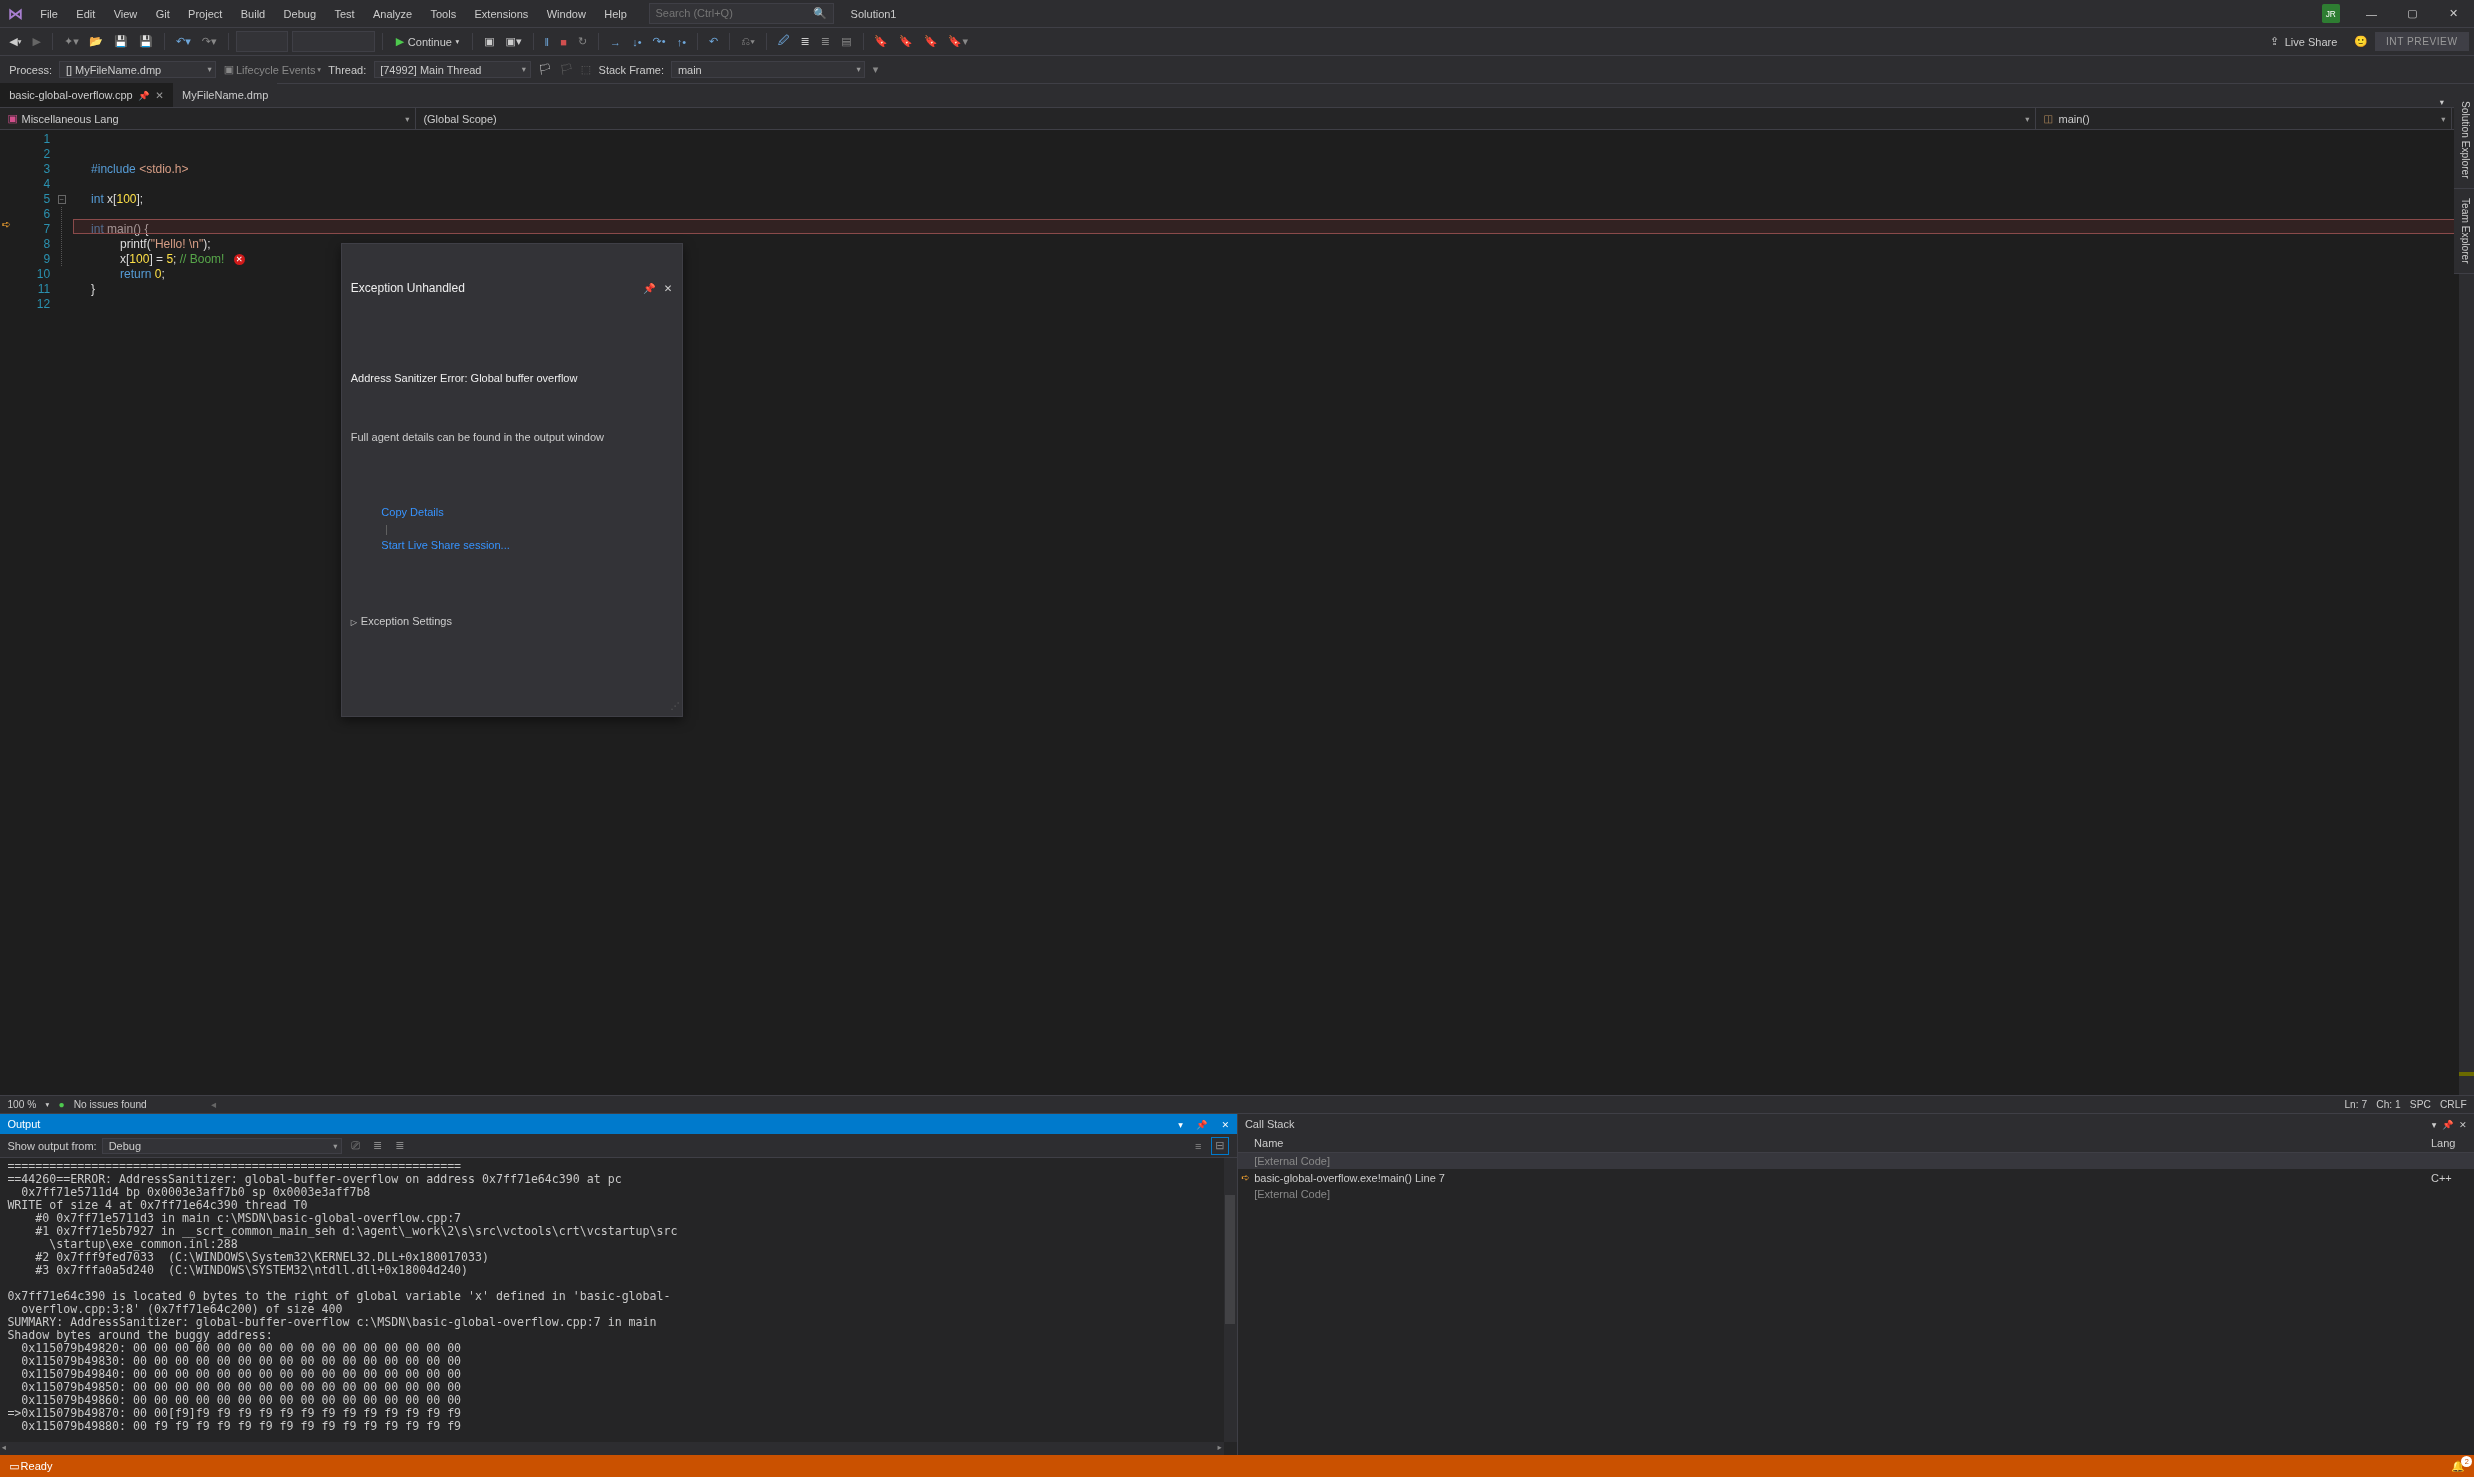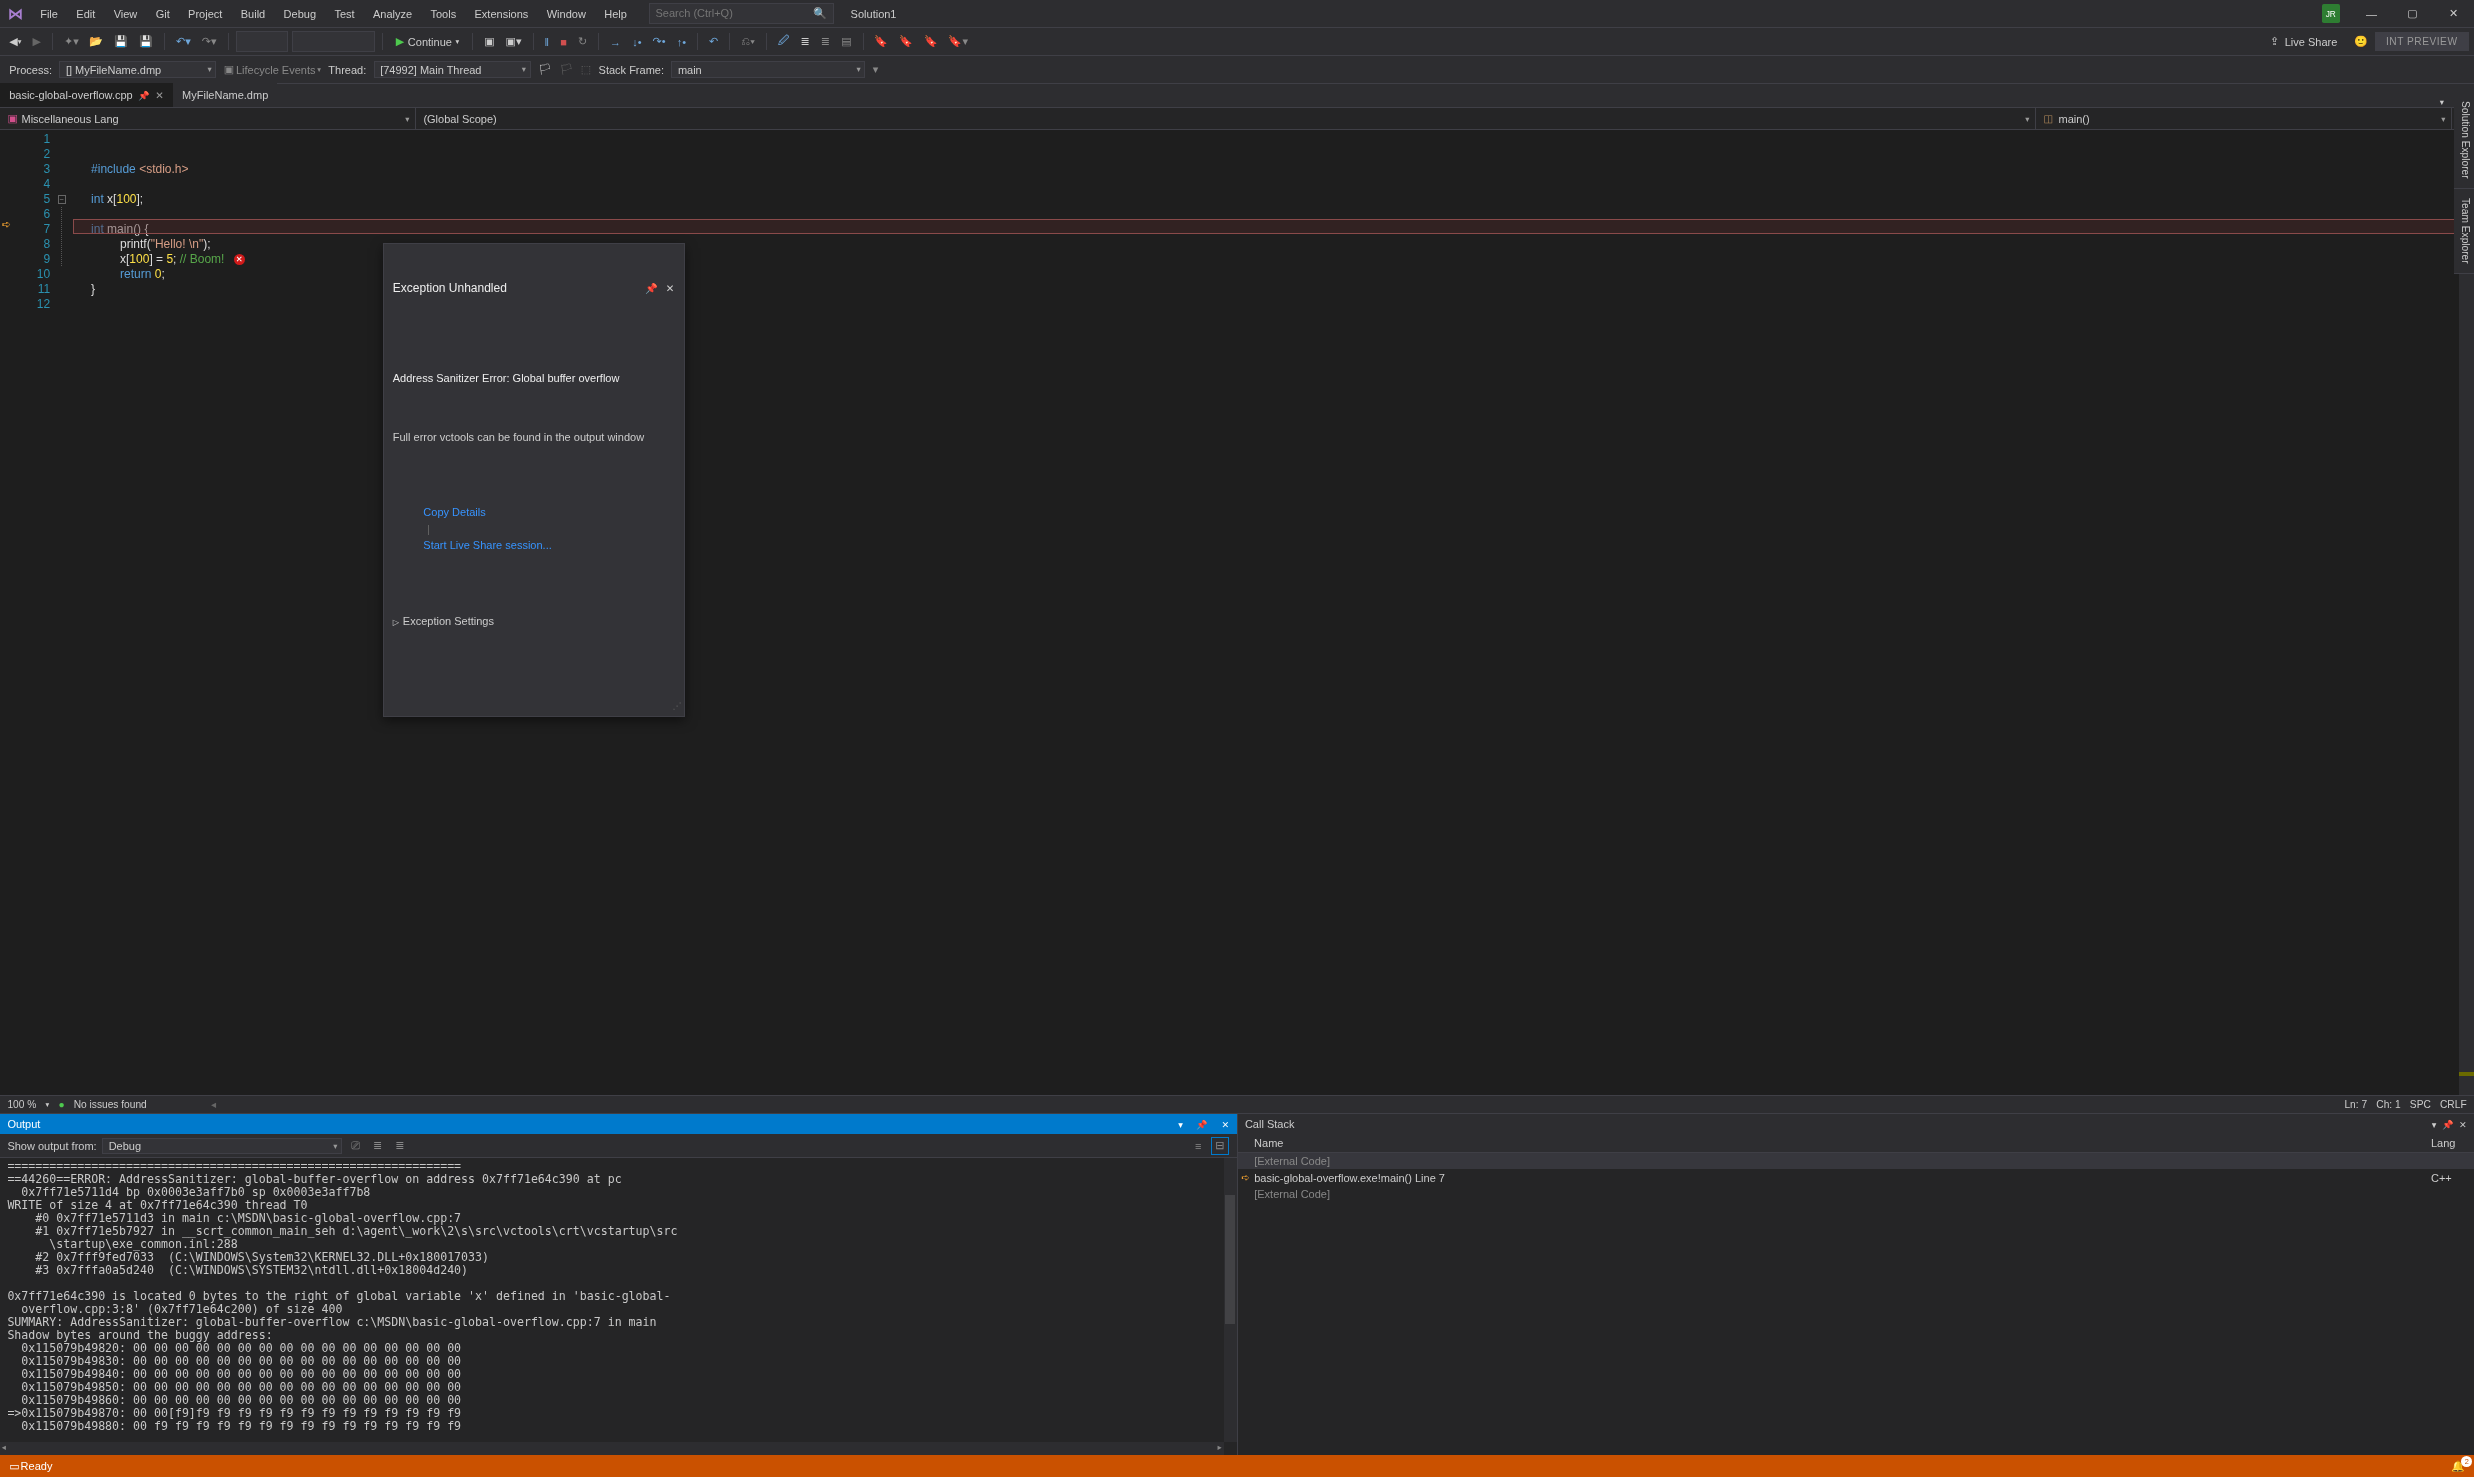--- a/index.html
+++ b/index.html
@@ -61,21 +61,21 @@
 
 .kw { color: #569cd6; }
 .str { color: #d69d85; }
 .num { color: #fde047; }
 .cm { color: #57a64a; }
 .txt { color: #dcdcdc; }
 
 .hl-line { position: absolute; left: 0; right: 0; height: 15px; background: rgba(80, 40, 40, 0.4); border: 0.9px solid #8a4a4a; pointer-events: none; }
 .err-dot { display: inline-block; width: 11px; height: 11px; background: #d01a1a; border-radius: 50%; color: #fff; font-size: 8.3px; line-height: 11px; text-align: center; margin-left: 9.2px; vertical-align: middle; }
 
-.exception-popup { position: absolute; top: 113px; left: 268px; width: 302px; background: #333337; border: 0.9px solid #3f3f46; box-shadow: 0 3.7px 11px rgba(0,0,0,0.5); z-index: 10; margin-left: 42px; }
+.exception-popup { position: absolute; top: 113px; left: 268px; width: 342px; background: #333337; border: 0.9px solid #3f3f46; box-shadow: 0 3.7px 11px rgba(0,0,0,0.5); z-index: 10; }
 .exception-popup .hdr { display: flex; align-items: center; padding: 7.4px 9.2px; }
 .exception-popup .hdr .title { flex: 1; color: #eee; }
 .exception-popup .hdr .icon { color: #ccc; margin-left: 7.4px; font-size: 10.2px; }
 .exception-popup .body { padding: 3.7px 9.2px 9.2px 9.2px; font-size: 11px; line-height: 1.5; }
 .exception-popup .body .msg { color: #eee; margin-bottom: 9.2px; }
 .exception-popup .body .note { color: #ccc; margin-bottom: 9.2px; }
 .exception-popup .body .links a { color: #3794ff; text-decoration: none; }
 .exception-popup .body .links .bar { color: #666; margin: 0 3.7px; }
 .exception-popup .body .settings { margin-top: 9.2px; color: #ccc; }
 .exception-popup .body .settings .tri { font-size: 8.3px; margin-right: 3.7px; }
@@ -313,21 +313,21 @@
 
     
     <div class="exception-popup">
       <div class="hdr">
         <span class="title">Exception Unhandled</span>
         <span class="icon">📌</span>
         <span class="icon">✕</span>
       </div>
       <div class="body">
         <div class="msg">Address Sanitizer Error: Global buffer overflow</div>
-        <div class="note">Full error vctools can be found in the output window</div>
+        <div class="note">Full agent details can be found in the output window</div>
         <div class="links">
           <a href="#">Copy Details</a>
           <span class="bar">|</span>
           <a href="#">Start Live Share session...</a>
         </div>
         <div class="settings"><span class="tri">▷</span><span>Exception Settings</span></div>
       </div>
       <div class="grip">⋰</div>
     </div>
   </div>

